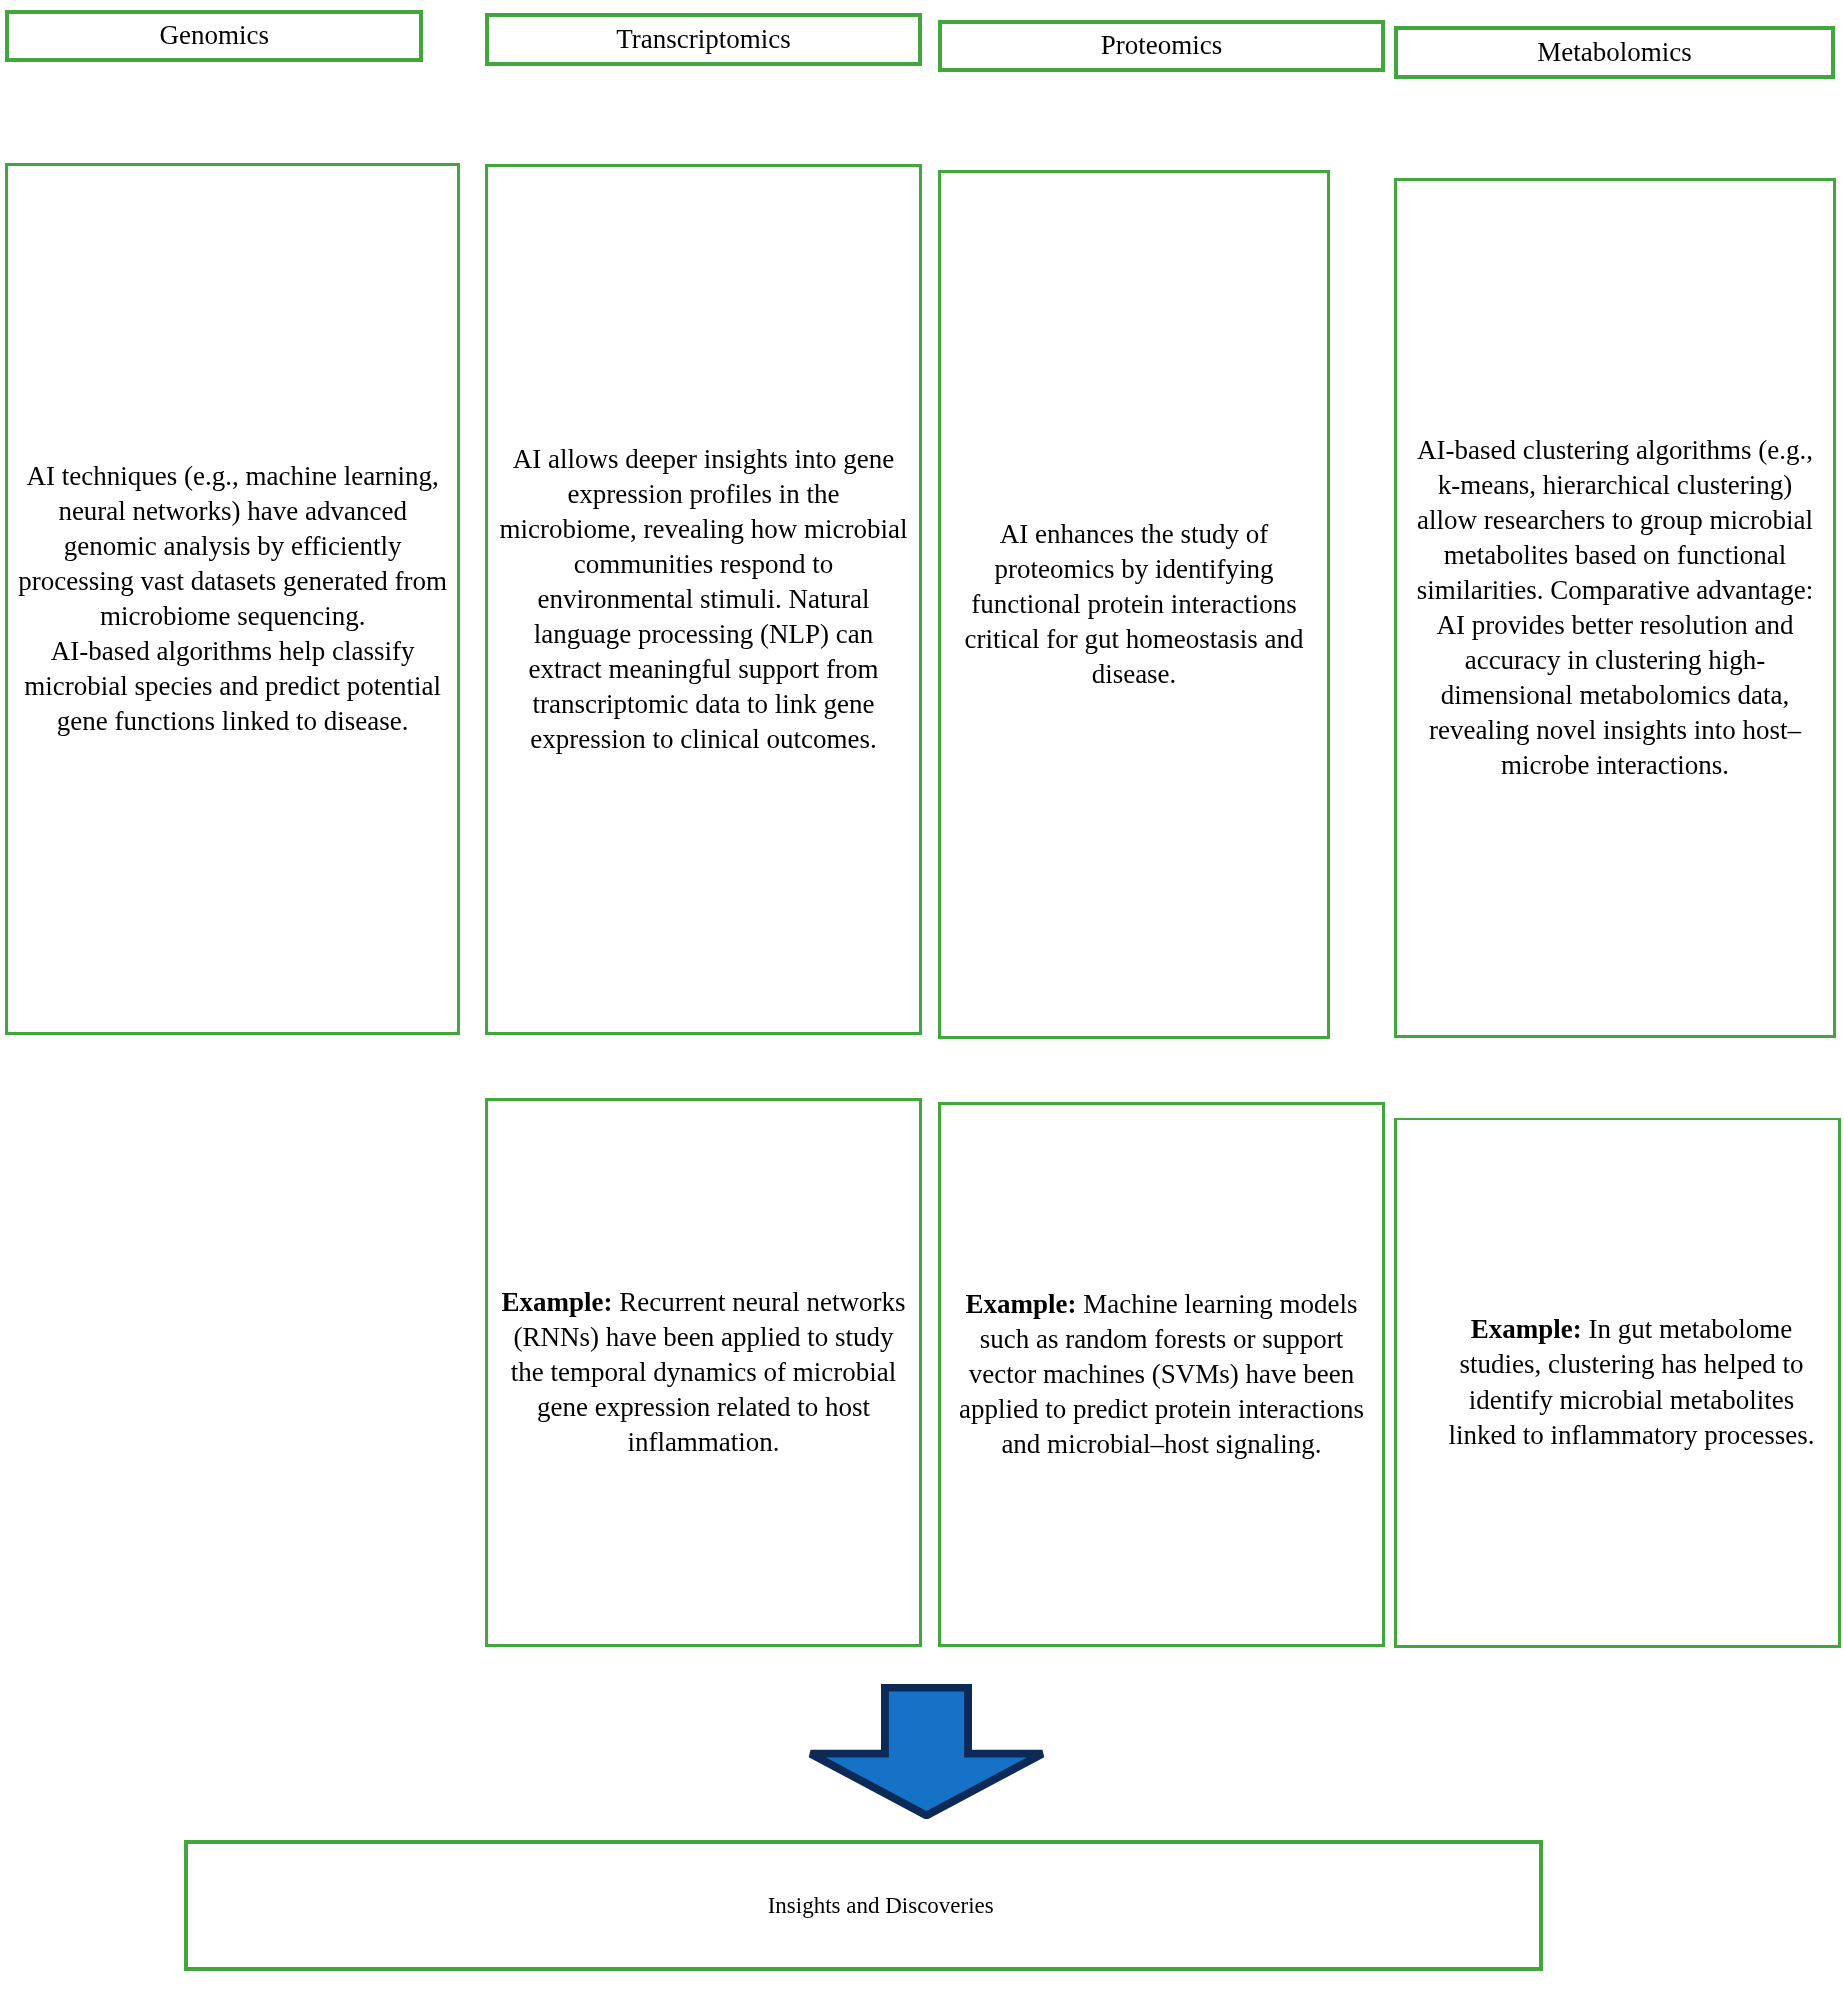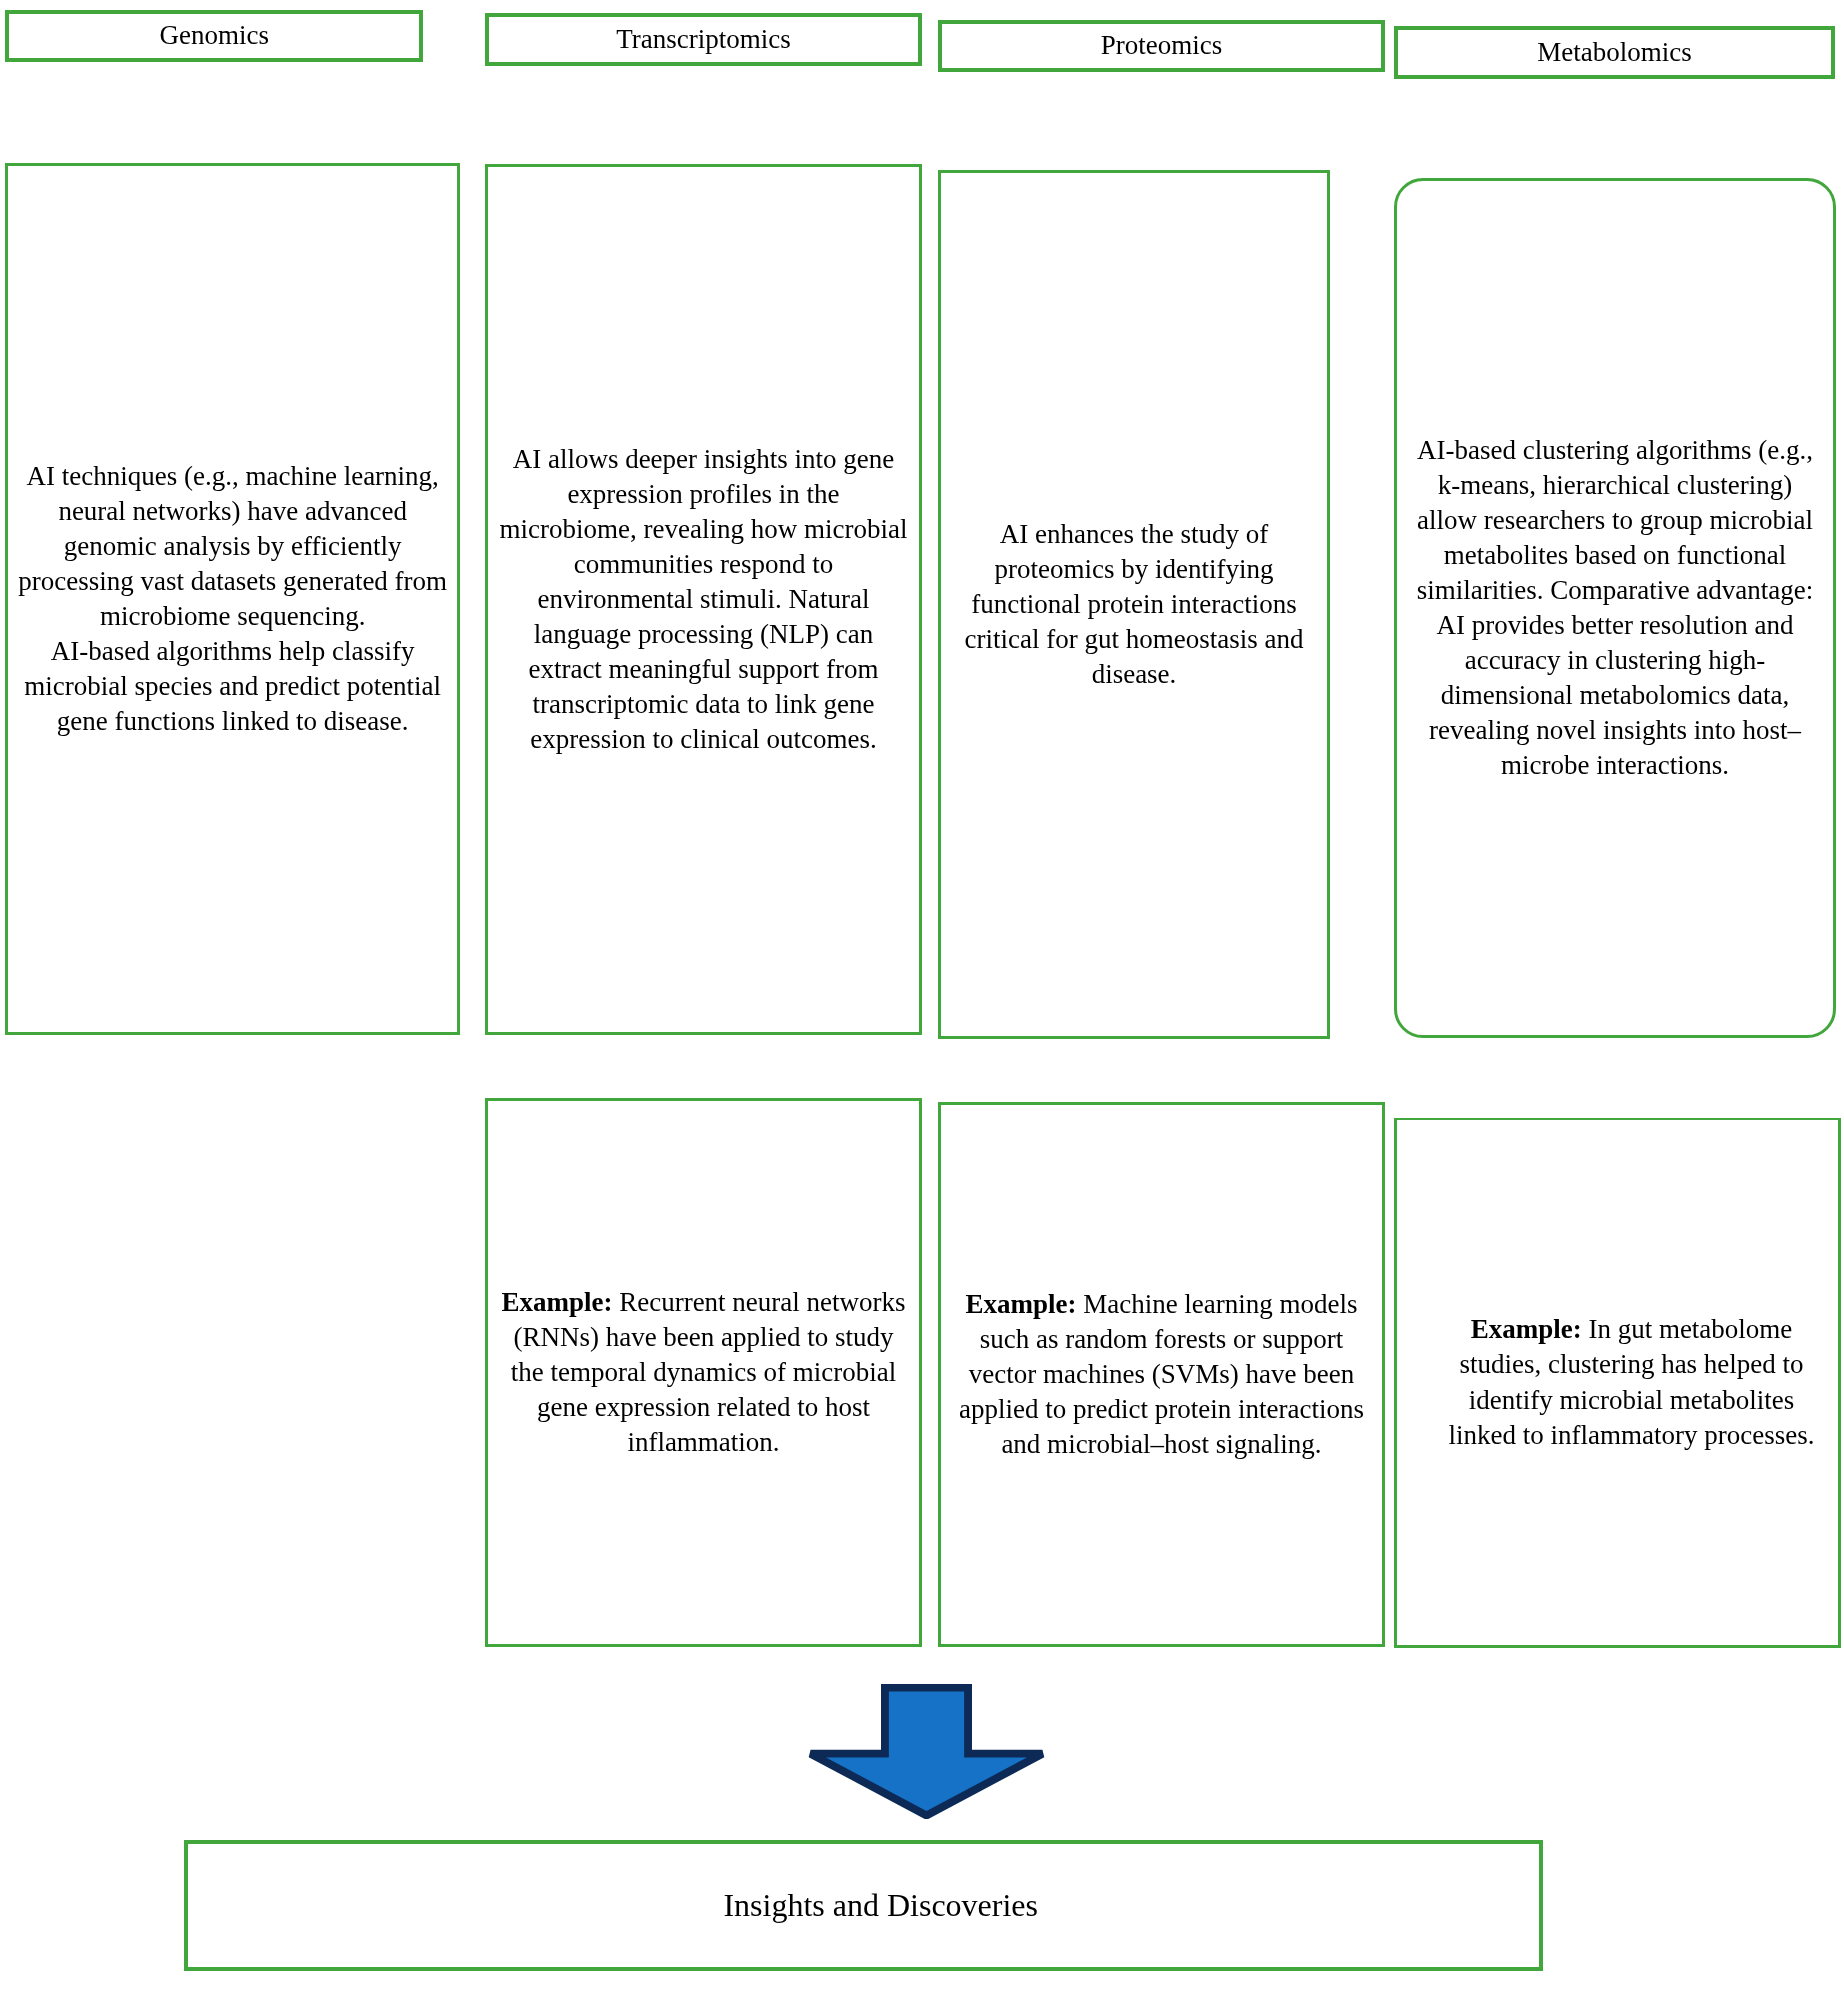--- a/index.html
+++ b/index.html
@@ -62,21 +62,21 @@
     font-size: 27px;
   }
   .exm-lead { font-weight: bold; }
 
   
   .thin-top { border-top-width: 2.2px; padding-left: 28px; }
 
   
   .final { border-width: 4.8px; }
   .final .box-inner {
-    font-size: 32px;
+    font-size: 23px;
     padding-left: 44px;
   }
 
   
   .arrow-wrap {
     position: absolute;
     left: 804px;
     top: 1684px;
     width: 245px;
     height: 135px;
@@ -109,21 +109,21 @@
   </div>
 
   <div class="box desc" style="left:485px; top:164px; width:437px; height:871px;">
     <div class="box-inner">AI allows deeper insights into gene expression profiles in the microbiome, revealing how microbial communities respond to environmental stimuli. Natural language processing (NLP) can extract meaningful support from transcriptomic data to link gene expression to clinical outcomes.</div>
   </div>
 
   <div class="box desc" style="left:938px; top:170px; width:392px; height:869px;">
     <div class="box-inner">AI enhances the study of proteomics by identifying functional protein interactions critical for gut homeostasis and disease.</div>
   </div>
 
-  <div class="box desc" style="left:1394px; top:178px; width:442px; height:860px;border-radius:29px;">
+  <div class="box desc" style="left:1394px; top:178px; width:442px; height:860px;">
     <div class="box-inner">AI-based clustering algorithms (e.g., k-means, hierarchical clustering) allow researchers to group microbial metabolites based on functional similarities. Comparative advantage: AI provides better resolution and accuracy in clustering high-dimensional metabolomics data, revealing novel insights into host–microbe interactions.</div>
   </div>
 
 
   <div class="box exm" style="left:485px; top:1098px; width:437px; height:549px;">
     <div class="box-inner">
       <span class="exm-lead">Example:</span><span> Recurrent neural networks (RNNs) have been applied to study the temporal dynamics of microbial gene expression related to host inflammation.</span>
     </div>
   </div>
 

